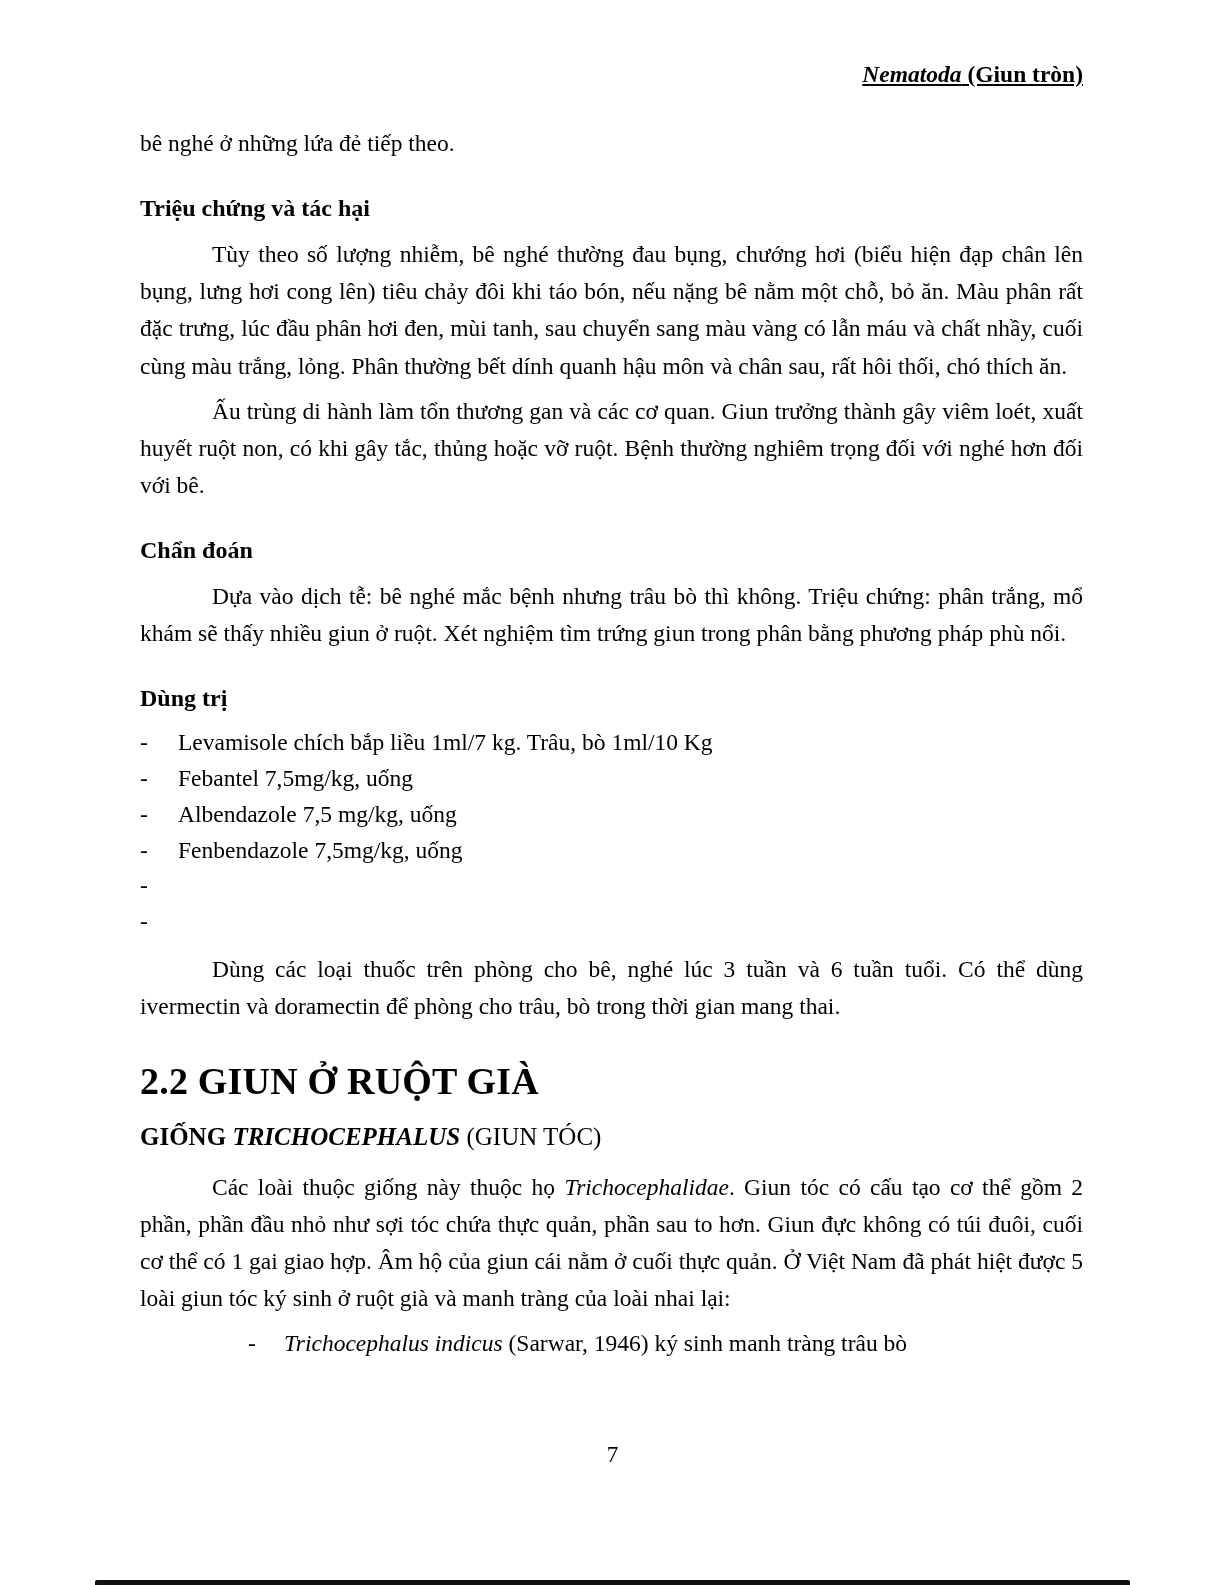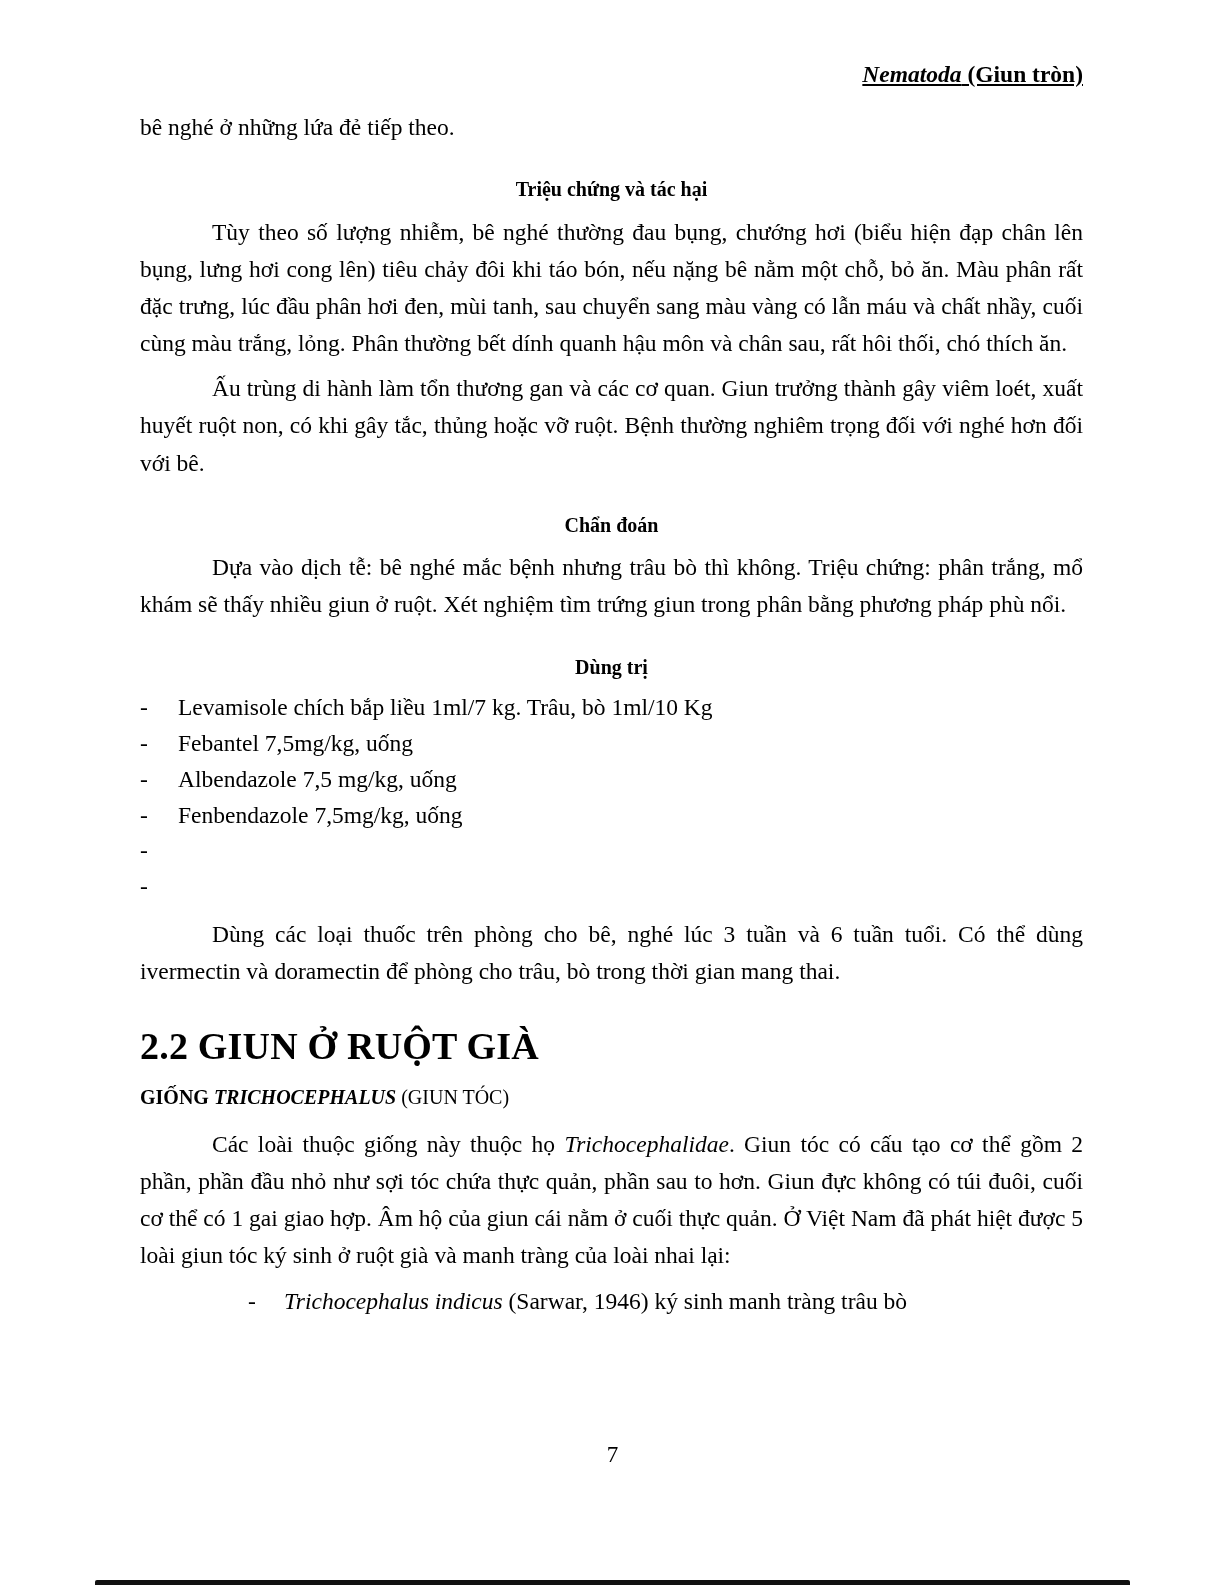--- a/index.html
+++ b/index.html
@@ -17,37 +17,36 @@
     padding: 56px 142px 0 140px;
     font-family: "Liberation Serif", "DejaVu Serif", serif;
     font-size: 23.5px;
     line-height: 1.58;
     color: #000000;
     overflow: hidden;
   }
   .doc-header {
     text-align: right;
     font-weight: bold;
-    margin: 0 0 16px 0;
+    margin: 0 0 32px 0;
   }
   .doc-header .underline {
     text-decoration: underline;
   }
   .italic { font-style: italic; }
   .para {
     margin: 8px 0 8px 0;
     text-align: justify;
     text-indent: 72px;
   }
   .para.no-indent { text-indent: 0; }
   h3.subhead {
-    font-size: 20px;
+    font-size: 24px;
     font-weight: bold;
     margin: 28px 0 8px 0;
-    text-align: center;
   }
   ul.drug-list {
     list-style: none;
     margin: 4px 0 12px 0;
     padding: 0;
     line-height: 1.44;
   }
   ul.drug-list li {
     display: flex;
     margin: 2px 0;
@@ -55,21 +54,21 @@
   ul.drug-list .dash {
     flex: 0 0 38px;
   }
   h2.section-heading {
     font-size: 38px;
     font-weight: bold;
     margin: 26px 0 6px 0;
     letter-spacing: 0.2px;
   }
   h3.genus-heading {
-    font-size: 20px;
+    font-size: 25px;
     margin: 4px 0 12px 0;
     font-weight: normal;
   }
   h3.genus-heading .bold { font-weight: bold; }
   .species-item {
     display: flex;
     margin: 2px 0 10px 108px;
   }
   .species-item .dash {
     flex: 0 0 36px;

